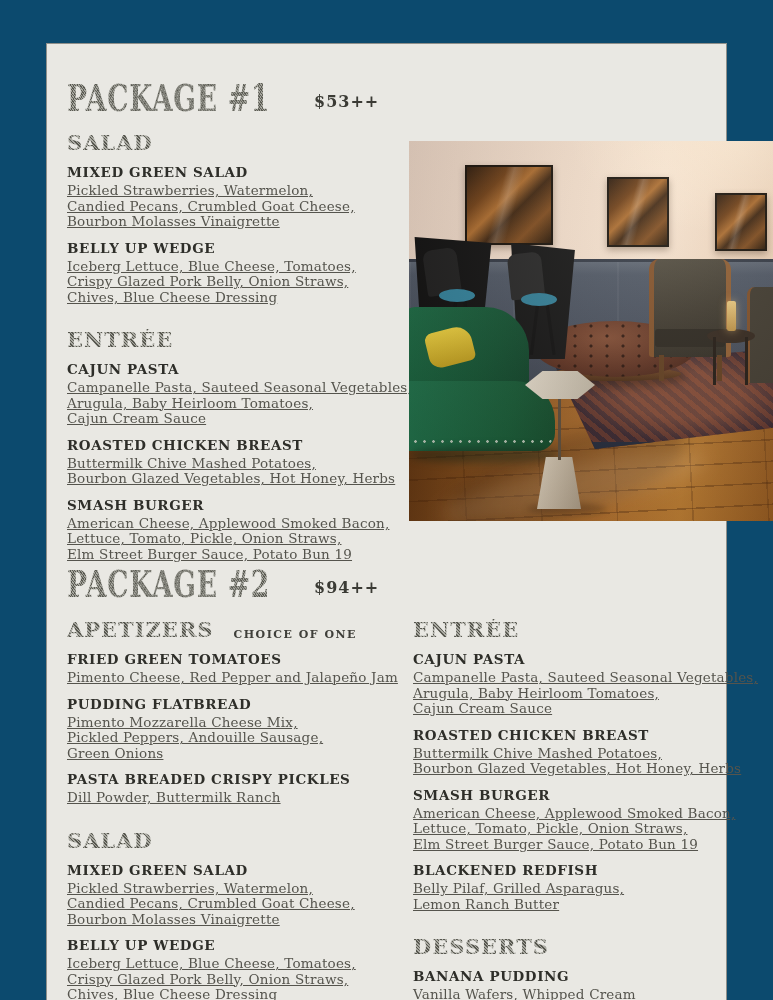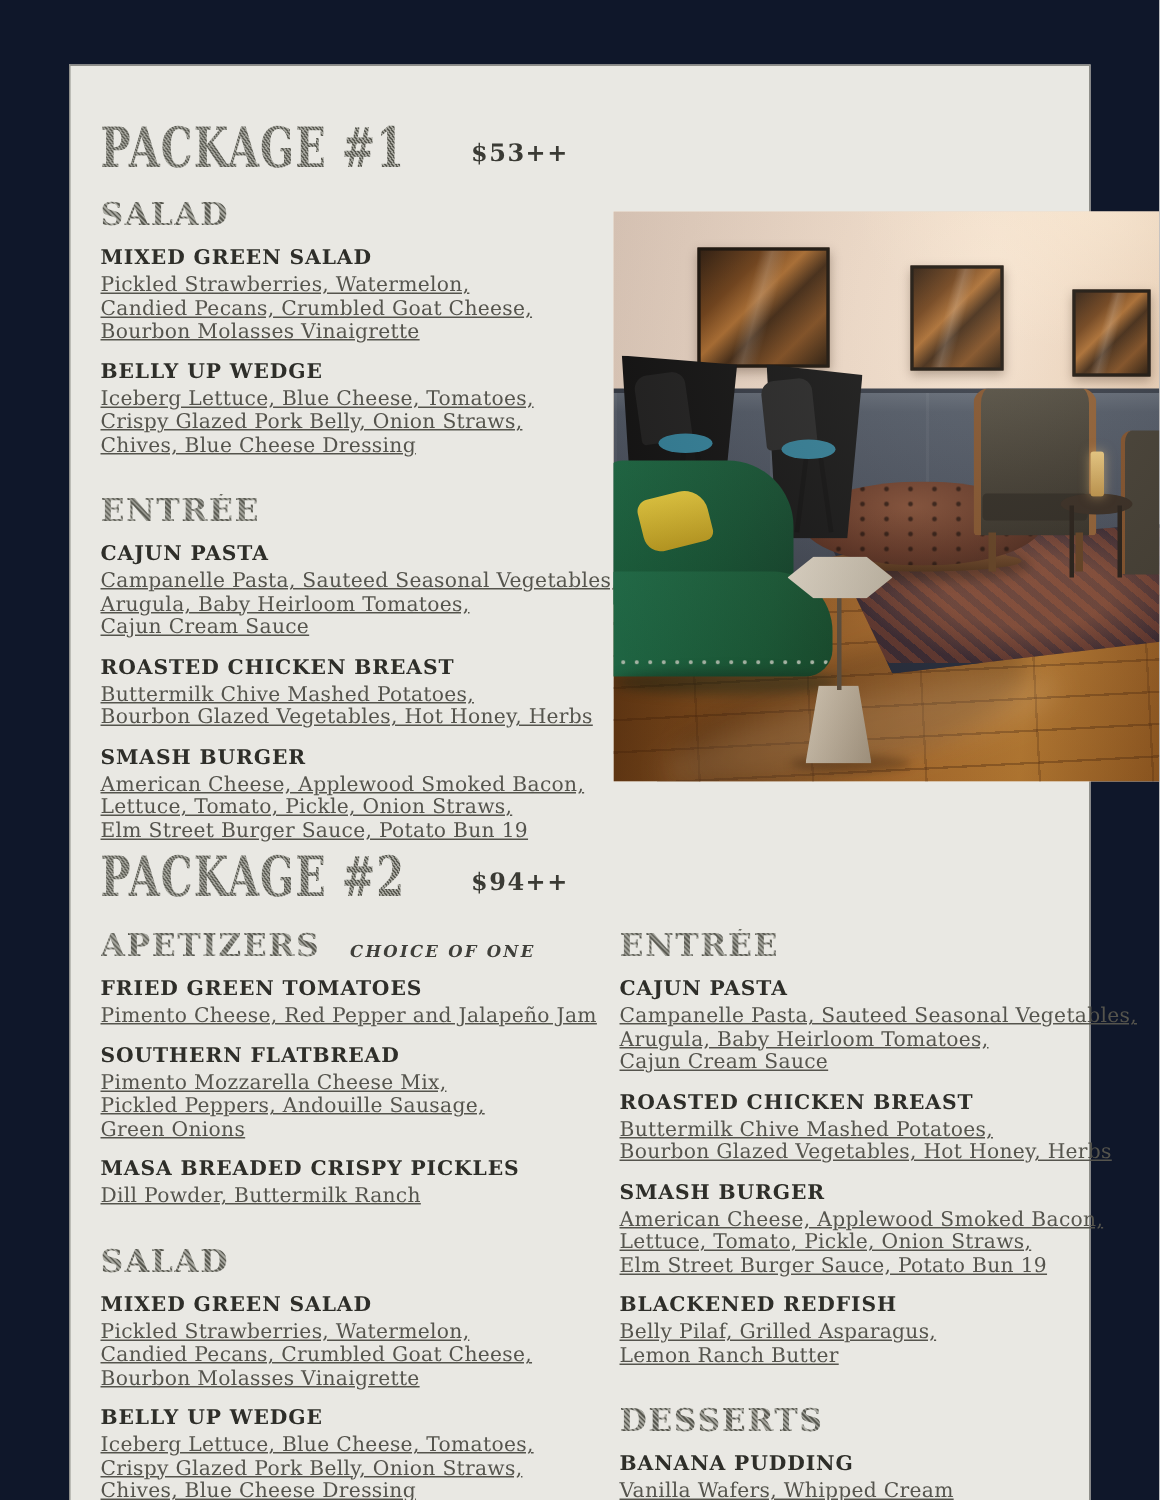--- a/index.html
+++ b/index.html
@@ -1,19 +1,19 @@
 <!DOCTYPE html>
 <html><head>
 <meta charset="utf-8">
 <style>
   * { margin:0; padding:0; box-sizing:border-box; }
   html,body { width:773px; }
   body { font-family:"DejaVu Serif", serif; }
 
-  .page { position:relative; width:773px; height:1000px; background:#0f172a; overflow:hidden; }
+  .page { position:relative; width:773px; height:1000px; background:#0c4a6e; overflow:hidden; }
 
   .panel {
     position:absolute; left:46px; top:43px; width:681px; height:957px;
     background:#e9e8e3; border:1px solid #8f8f8a; border-bottom:none;
   }
 
   
   .stencil { font-family:"DejaVu Serif", serif; font-weight:700; color:#6e6e67; }
   @supports (-webkit-background-clip: text) {
     .stencil {
@@ -25,21 +25,21 @@
   .pkg-title {
     display:inline-block; font-size:37px; letter-spacing:1px; white-space:nowrap;
     transform:scaleX(.72); transform-origin:0 100%;
   }
   .pkg-price {
     position:absolute; left:247px; bottom:7px;
     font-weight:700; font-size:16px; letter-spacing:1px; color:#3b3b35;
   }
   .sec-head { display:flex; justify-content:space-between; align-items:flex-end; }
   .sec-name { display:inline-block; font-size:21px; letter-spacing:1px; line-height:1.05; white-space:nowrap; }
-  .sec-note { font-weight:700; font-size:11px; letter-spacing:1.5px; color:#3f3f3a; margin-right:56px; white-space:nowrap;font-style:italic; }
+  .sec-note { font-weight:700; font-size:11px; letter-spacing:1.5px; color:#3f3f3a; margin-right:56px; white-space:nowrap; }
   .section { margin-bottom:21px; }
   .section + .section { margin-top:24px; }
   .item { margin-top:10px; }
   .section .item:first-of-type { margin-top:5px; }
   .item-name {
     font-weight:700; font-size:13.5px; letter-spacing:.6px; color:#2e2e29;
     margin-bottom:3px; white-space:nowrap;
   }
   .desc { font-size:13.5px; line-height:15.5px; letter-spacing:.2px; color:#55544d; white-space:nowrap;text-decoration:underline; }
 
@@ -214,27 +214,27 @@
         <div class="section">
           <div class="sec-head">
             <span class="sec-name stencil">APETIZERS</span>
             <span class="sec-note">CHOICE OF ONE</span>
           </div>
           <div class="item">
             <div class="item-name">FRIED GREEN TOMATOES</div>
             <div class="desc">Pimento Cheese, Red Pepper and Jalapeño Jam</div>
           </div>
           <div class="item">
-            <div class="item-name">SOUTHERN FLATBREAD</div>
+            <div class="item-name">PUDDING FLATBREAD</div>
             <div class="desc">Pimento Mozzarella Cheese Mix,</div>
             <div class="desc">Pickled Peppers, Andouille Sausage,</div>
             <div class="desc">Green Onions</div>
           </div>
           <div class="item">
-            <div class="item-name">MASA BREADED CRISPY PICKLES</div>
+            <div class="item-name">PASTA BREADED CRISPY PICKLES</div>
             <div class="desc">Dill Powder, Buttermilk Ranch</div>
           </div>
         </div>
         <div class="section">
           <div class="sec-head">
             <span class="sec-name stencil">SALAD</span>
           </div>
           <div class="item">
             <div class="item-name">MIXED GREEN SALAD</div>
             <div class="desc">Pickled Strawberries, Watermelon,</div>

